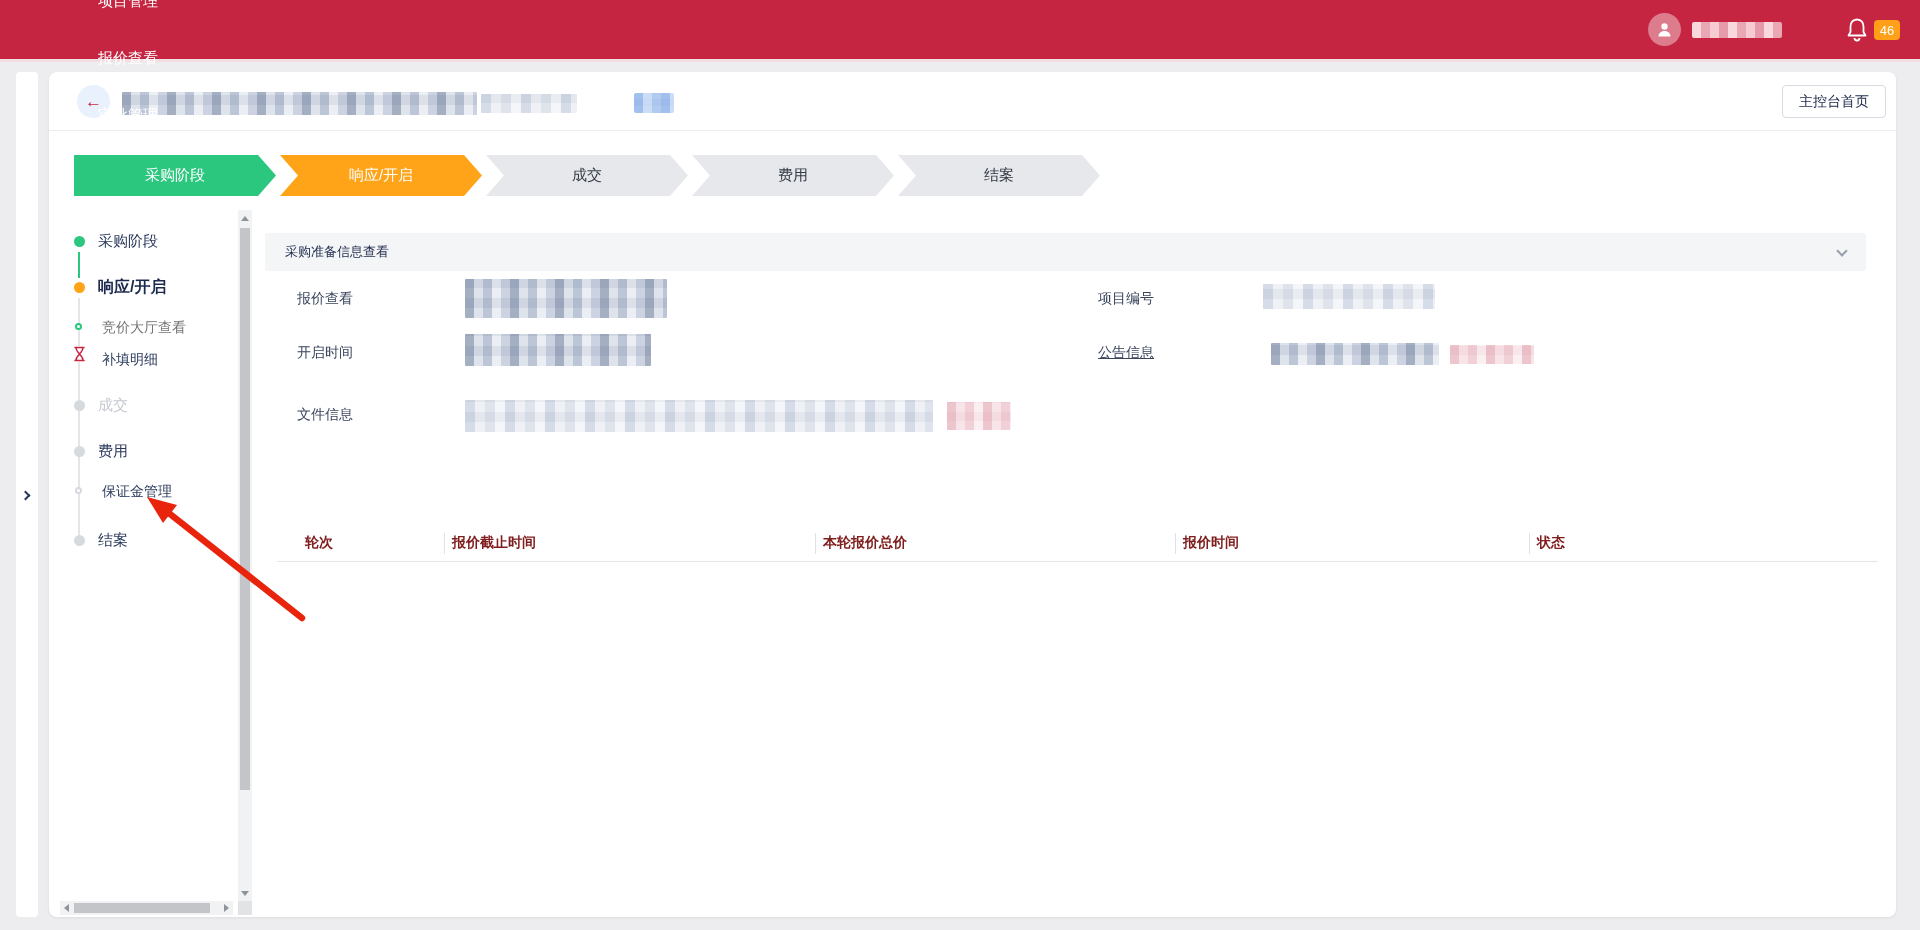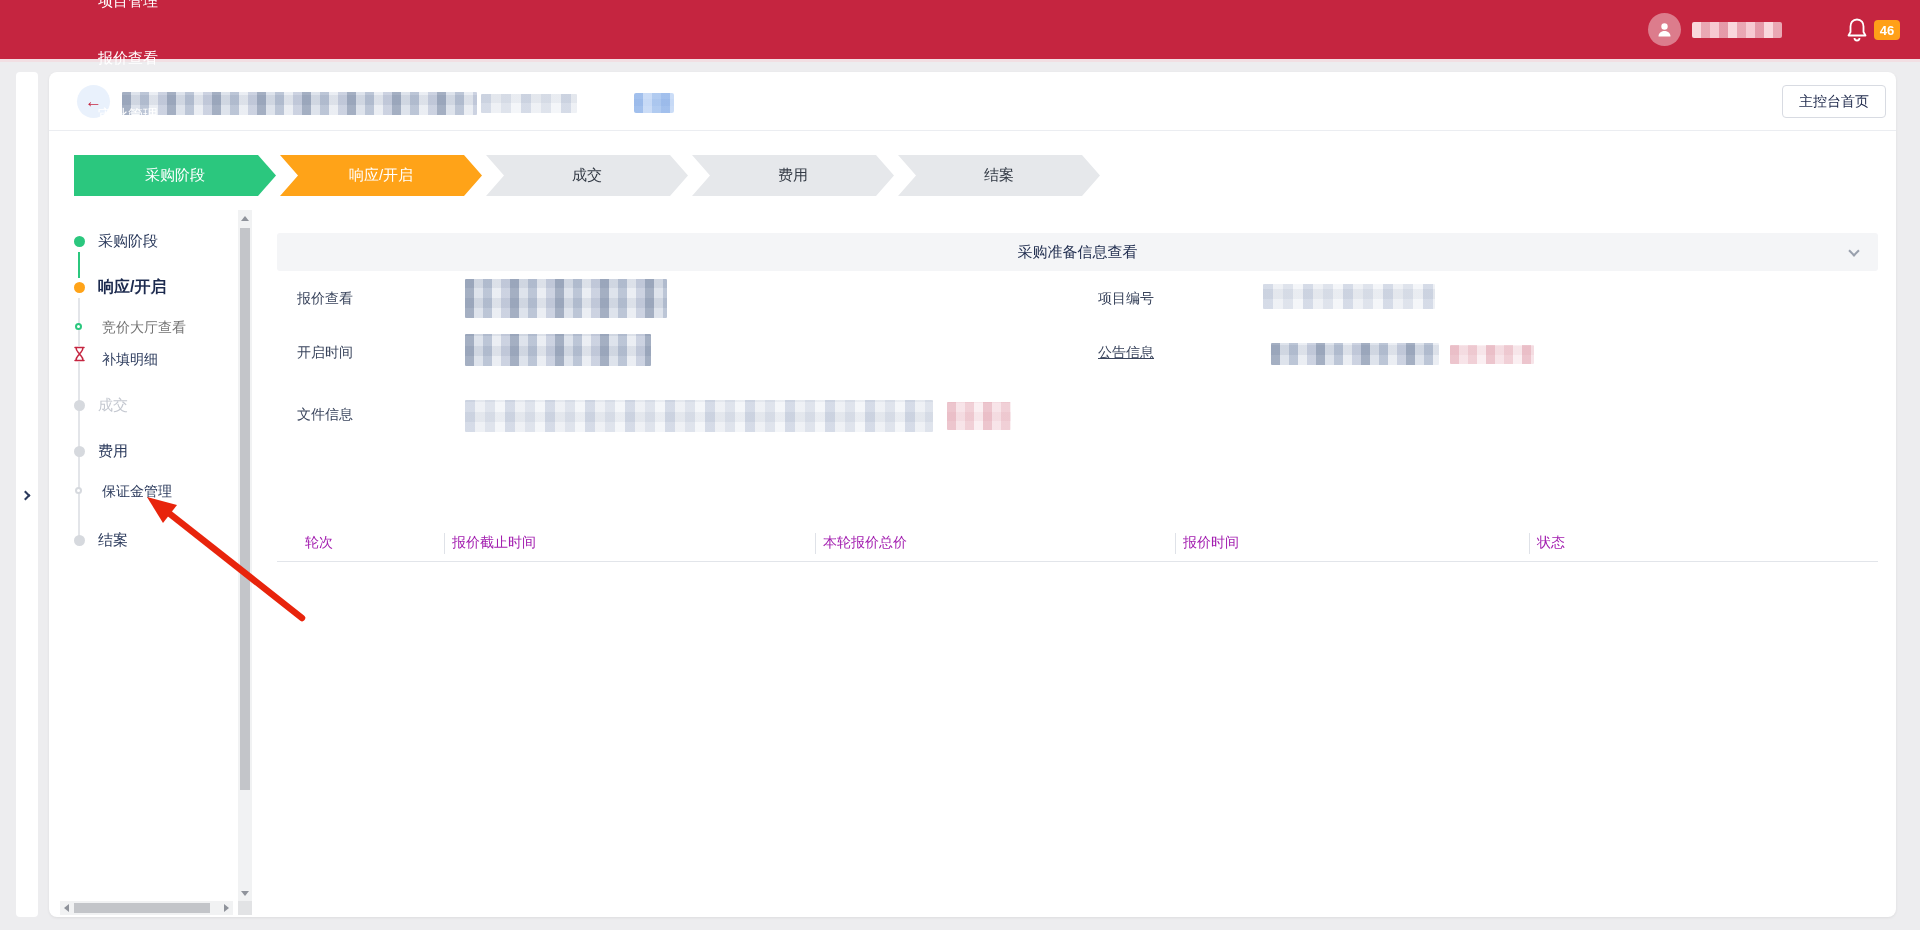--- a/index.html
+++ b/index.html
@@ -17,21 +17,21 @@
 
   .vip-wrap { position:absolute; left:1556px; top:9px; width:80px; text-align:center; cursor:pointer; }
   .vip-badge { display:inline-block; width:30px; height:19px; line-height:19px; border-radius:5px;
     background:#b2b7bd; color:#878d95; font-size:11px; font-weight:bold; font-style:italic; }
   .vip-text { margin-top:2px; font-size:11px; color:rgba(255,255,255,.85); white-space:nowrap; }
   .avatar { position:absolute; left:1648px; top:13px; width:33px; height:33px; border-radius:50%;
     background:rgba(255,255,255,.4); display:flex; align-items:center; justify-content:center; }
   .user-blur { position:absolute; left:1692px; top:22px; width:90px; height:16px; border-radius:2px; }
   .bell { position:absolute; left:1846px; top:17px; width:22px; height:26px; cursor:pointer; }
   .notif-badge { position:absolute; left:1874px; top:20px; min-width:26px; height:20px; padding:0 5px;
-    background:#ffa018; color:#fff; font-size:13px; font-weight:bold; border-radius:4px;
+    background:#ffa018; color:#fff; font-size:13px; font-weight:normal; border-radius:4px;
     display:flex; align-items:center; justify-content:center; }
 
   
   .side-strip { position:absolute; left:16px; top:72px; width:22px; height:845px;
     background:#fff; border-radius:4px; z-index:2; }
   .chev-right { position:absolute; left:6px; top:420px; width:7px; height:7px;
     border-top:2px solid #2b3a5c; border-right:2px solid #2b3a5c; transform:rotate(45deg); }
 
   
   .card { position:absolute; left:49px; top:72px; width:1847px; height:845px;
@@ -101,30 +101,30 @@
     border-left:4px solid transparent; border-right:4px solid transparent; border-top:5px solid #8f939b; }
   .h-scroll { position:absolute; left:11px; top:829px; width:173px; height:14px; background:#f1f2f3; }
   .h-thumb { position:absolute; left:14px; top:2px; width:136px; height:10px; background:#c3c5c9; }
   .tri-left { position:absolute; left:4px; top:3px; width:0; height:0;
     border-top:4px solid transparent; border-bottom:4px solid transparent; border-right:5px solid #8f939b; }
   .tri-right { position:absolute; right:4px; top:3px; width:0; height:0;
     border-top:4px solid transparent; border-bottom:4px solid transparent; border-left:5px solid #8f939b; }
   .scroll-corner { position:absolute; left:189px; top:829px; width:14px; height:14px; background:#e2e3e5; }
 
   
-  .sec-header { position:absolute; left:228px; width:1601px; height:38px; background:#f4f5f7;
-    border-radius:3px; display:flex; align-items:center; padding:0 20px; font-size:15px; color:#1e2b4d;justify-content:center; }
+  .sec-header { position:absolute; left:216px; width:1601px; height:38px; background:#f4f5f7;
+    border-radius:3px; display:flex; align-items:center; padding:0 20px; font-size:13px; color:#1e2b4d; }
   .chev-down { position:absolute; right:20px; top:14px; width:8px; height:8px;
     border-right:2px solid #99a0ad; border-bottom:2px solid #99a0ad; transform:rotate(45deg); cursor:pointer; }
   .fld-label { position:absolute; font-size:14px; color:#39445c; white-space:nowrap; }
   .blur-val { position:absolute; }
 
   .tbl-head { position:absolute; left:228px; top:453px; width:1601px; height:37px;
     border-bottom:1px solid #e2e5ea; }
-  .tbl-col { position:absolute; top:9px; font-size:14px; font-weight:normal; color:#a21caf; white-space:nowrap; }
+  .tbl-col { position:absolute; top:9px; font-size:14px; font-weight:bold; color:#7f1d1d; white-space:nowrap; }
   .tbl-sep { position:absolute; top:8px; width:1px; height:21px; background:#dfe2e8; }
   .empty-text { position:absolute; left:228px; top:581px; width:1601px; text-align:center;
     font-size:14px; color:#99a0ab; }
 
   .anno-arrow { position:absolute; left:130px; top:478px; z-index:9; pointer-events:none; }
 </style>
 </head>
 <body>
 
 <div class="topnav">

